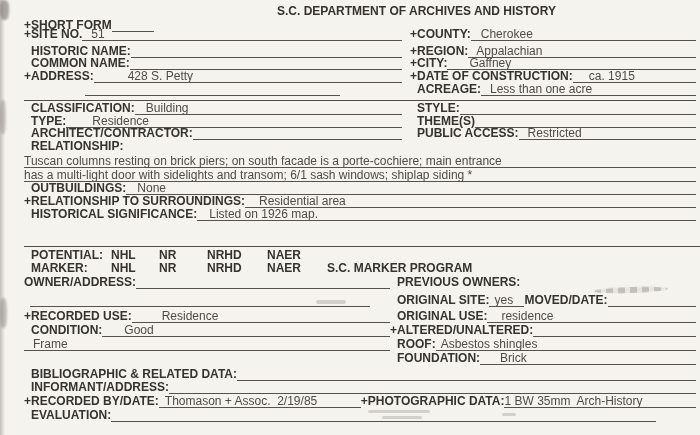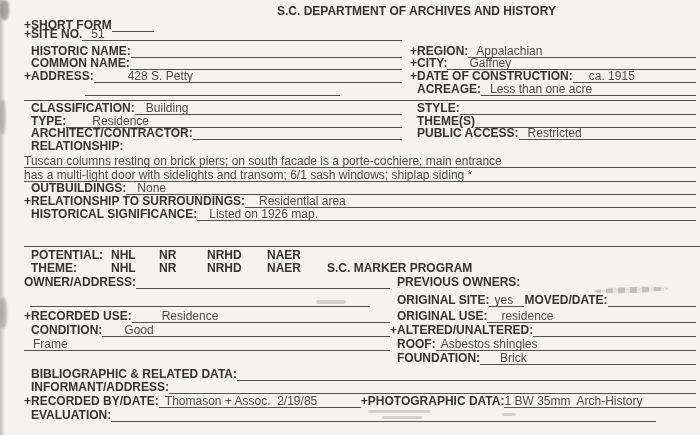--- a/index.html
+++ b/index.html
@@ -49,20 +49,21 @@
 <div class="page">
 
   <div class="title">S.C. DEPARTMENT OF ARCHIVES AND HISTORY</div>
 
   <div class="row" style="top:19px">
     <span class="lbl">+SHORT FORM</span><span class="ul seg" style="width:42px"></span>
   </div>
 
   <div class="row" style="top:28px">
     <span class="lp"><span class="lbl">+SITE NO.</span><span class="val ul fill" style="padding-left:9px">51</span></span>
+    <span class="rp"><span class="lbl">+COUNTY:</span><span class="val ul fill" style="padding-left:10px">Cherokee</span></span>
   </div>
 
   <div class="row" style="top:45px">
     <span class="lp"><span class="lbl ind">HISTORIC NAME:</span><span class="val ul fill"></span></span>
     <span class="rp"><span class="lbl">+REGION:</span><span class="val ul fill" style="padding-left:8px">Appalachian</span></span>
   </div>
 
   <div class="row" style="top:57px">
     <span class="lp"><span class="lbl ind">COMMON NAME:</span><span class="val ul fill"></span></span>
     <span class="rp"><span class="lbl">+CITY:</span><span class="val ul fill" style="padding-left:22px">Gaffney</span></span>
@@ -117,21 +118,21 @@
     <span class="lbl ind">HISTORICAL SIGNIFICANCE:</span><span class="val ul fill" style="padding-left:12px">Listed on 1926 map.</span>
   </div>
 
   <div class="sep" style="top:246px;left:24px;width:676px"></div>
 
   <div class="row" style="top:249px">
     <span class="lbl ind seg" style="width:80px">POTENTIAL:</span><span class="lbl seg" style="width:48px">NHL</span><span class="lbl seg" style="width:48px">NR</span><span class="lbl seg" style="width:60px">NRHD</span><span class="lbl seg" style="width:60px">NAER</span>
   </div>
 
   <div class="row" style="top:262px">
-    <span class="lbl ind seg" style="width:80px">THEME:</span><span class="lbl seg" style="width:48px">NHL</span><span class="lbl seg" style="width:48px">NR</span><span class="lbl seg" style="width:60px">NRHD</span><span class="lbl seg" style="width:60px">NAER</span><span class="lbl seg">S.C. MARKER PROGRAM</span>
+    <span class="lbl ind seg" style="width:80px">MARKER:</span><span class="lbl seg" style="width:48px">NHL</span><span class="lbl seg" style="width:48px">NR</span><span class="lbl seg" style="width:60px">NRHD</span><span class="lbl seg" style="width:60px">NAER</span><span class="lbl seg">S.C. MARKER PROGRAM</span>
   </div>
 
   <div class="row" style="top:276px">
     <span class="lpm"><span class="lbl">OWNER/ADDRESS:</span><span class="val ul fill"></span></span>
     <span class="rpm"><span class="lbl ind">PREVIOUS OWNERS:</span><span class="val fill"></span></span>
   </div>
 
   <div class="row" style="top:294px">
     <span class="lpm"><span class="sp" style="width:6px"></span><span class="ul seg" style="width:340px"></span><span class="fill"></span></span>
     <span class="rpm"><span class="lbl ind">ORIGINAL SITE:</span><span class="val ul seg" style="width:30px;padding-left:5px">yes</span><span class="lbl">MOVED/DATE:</span><span class="val ul fill"></span></span>

